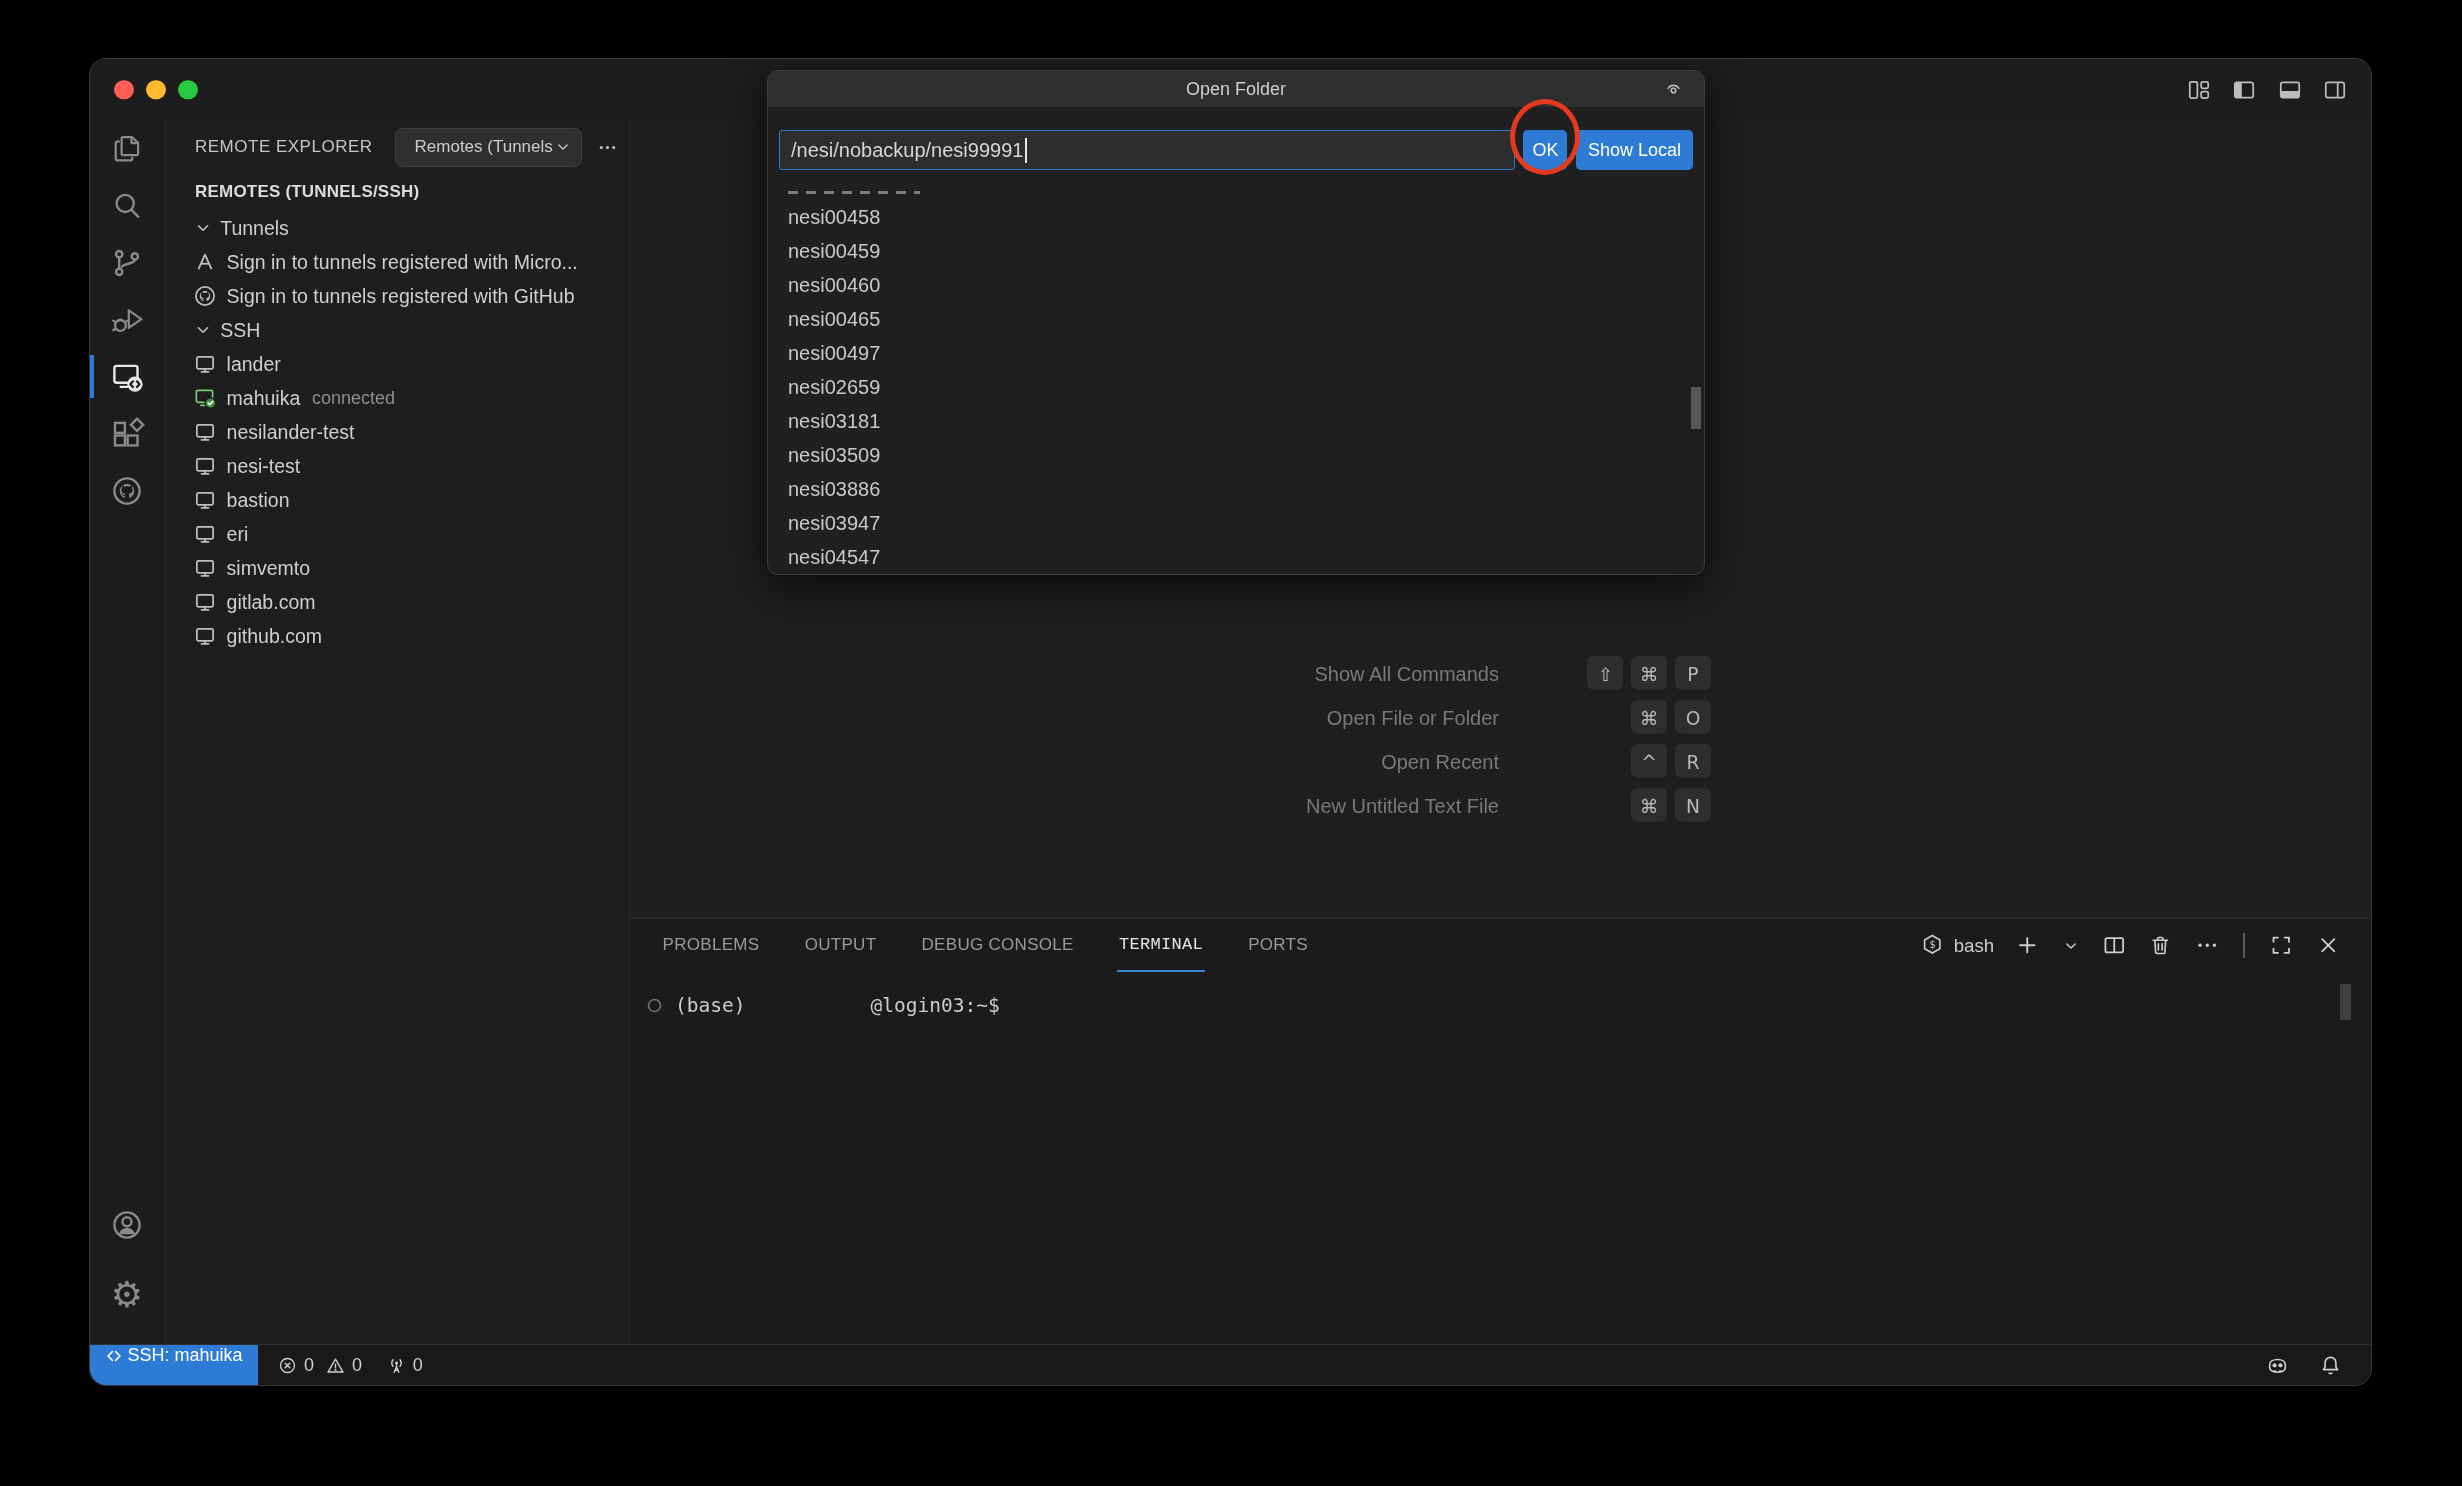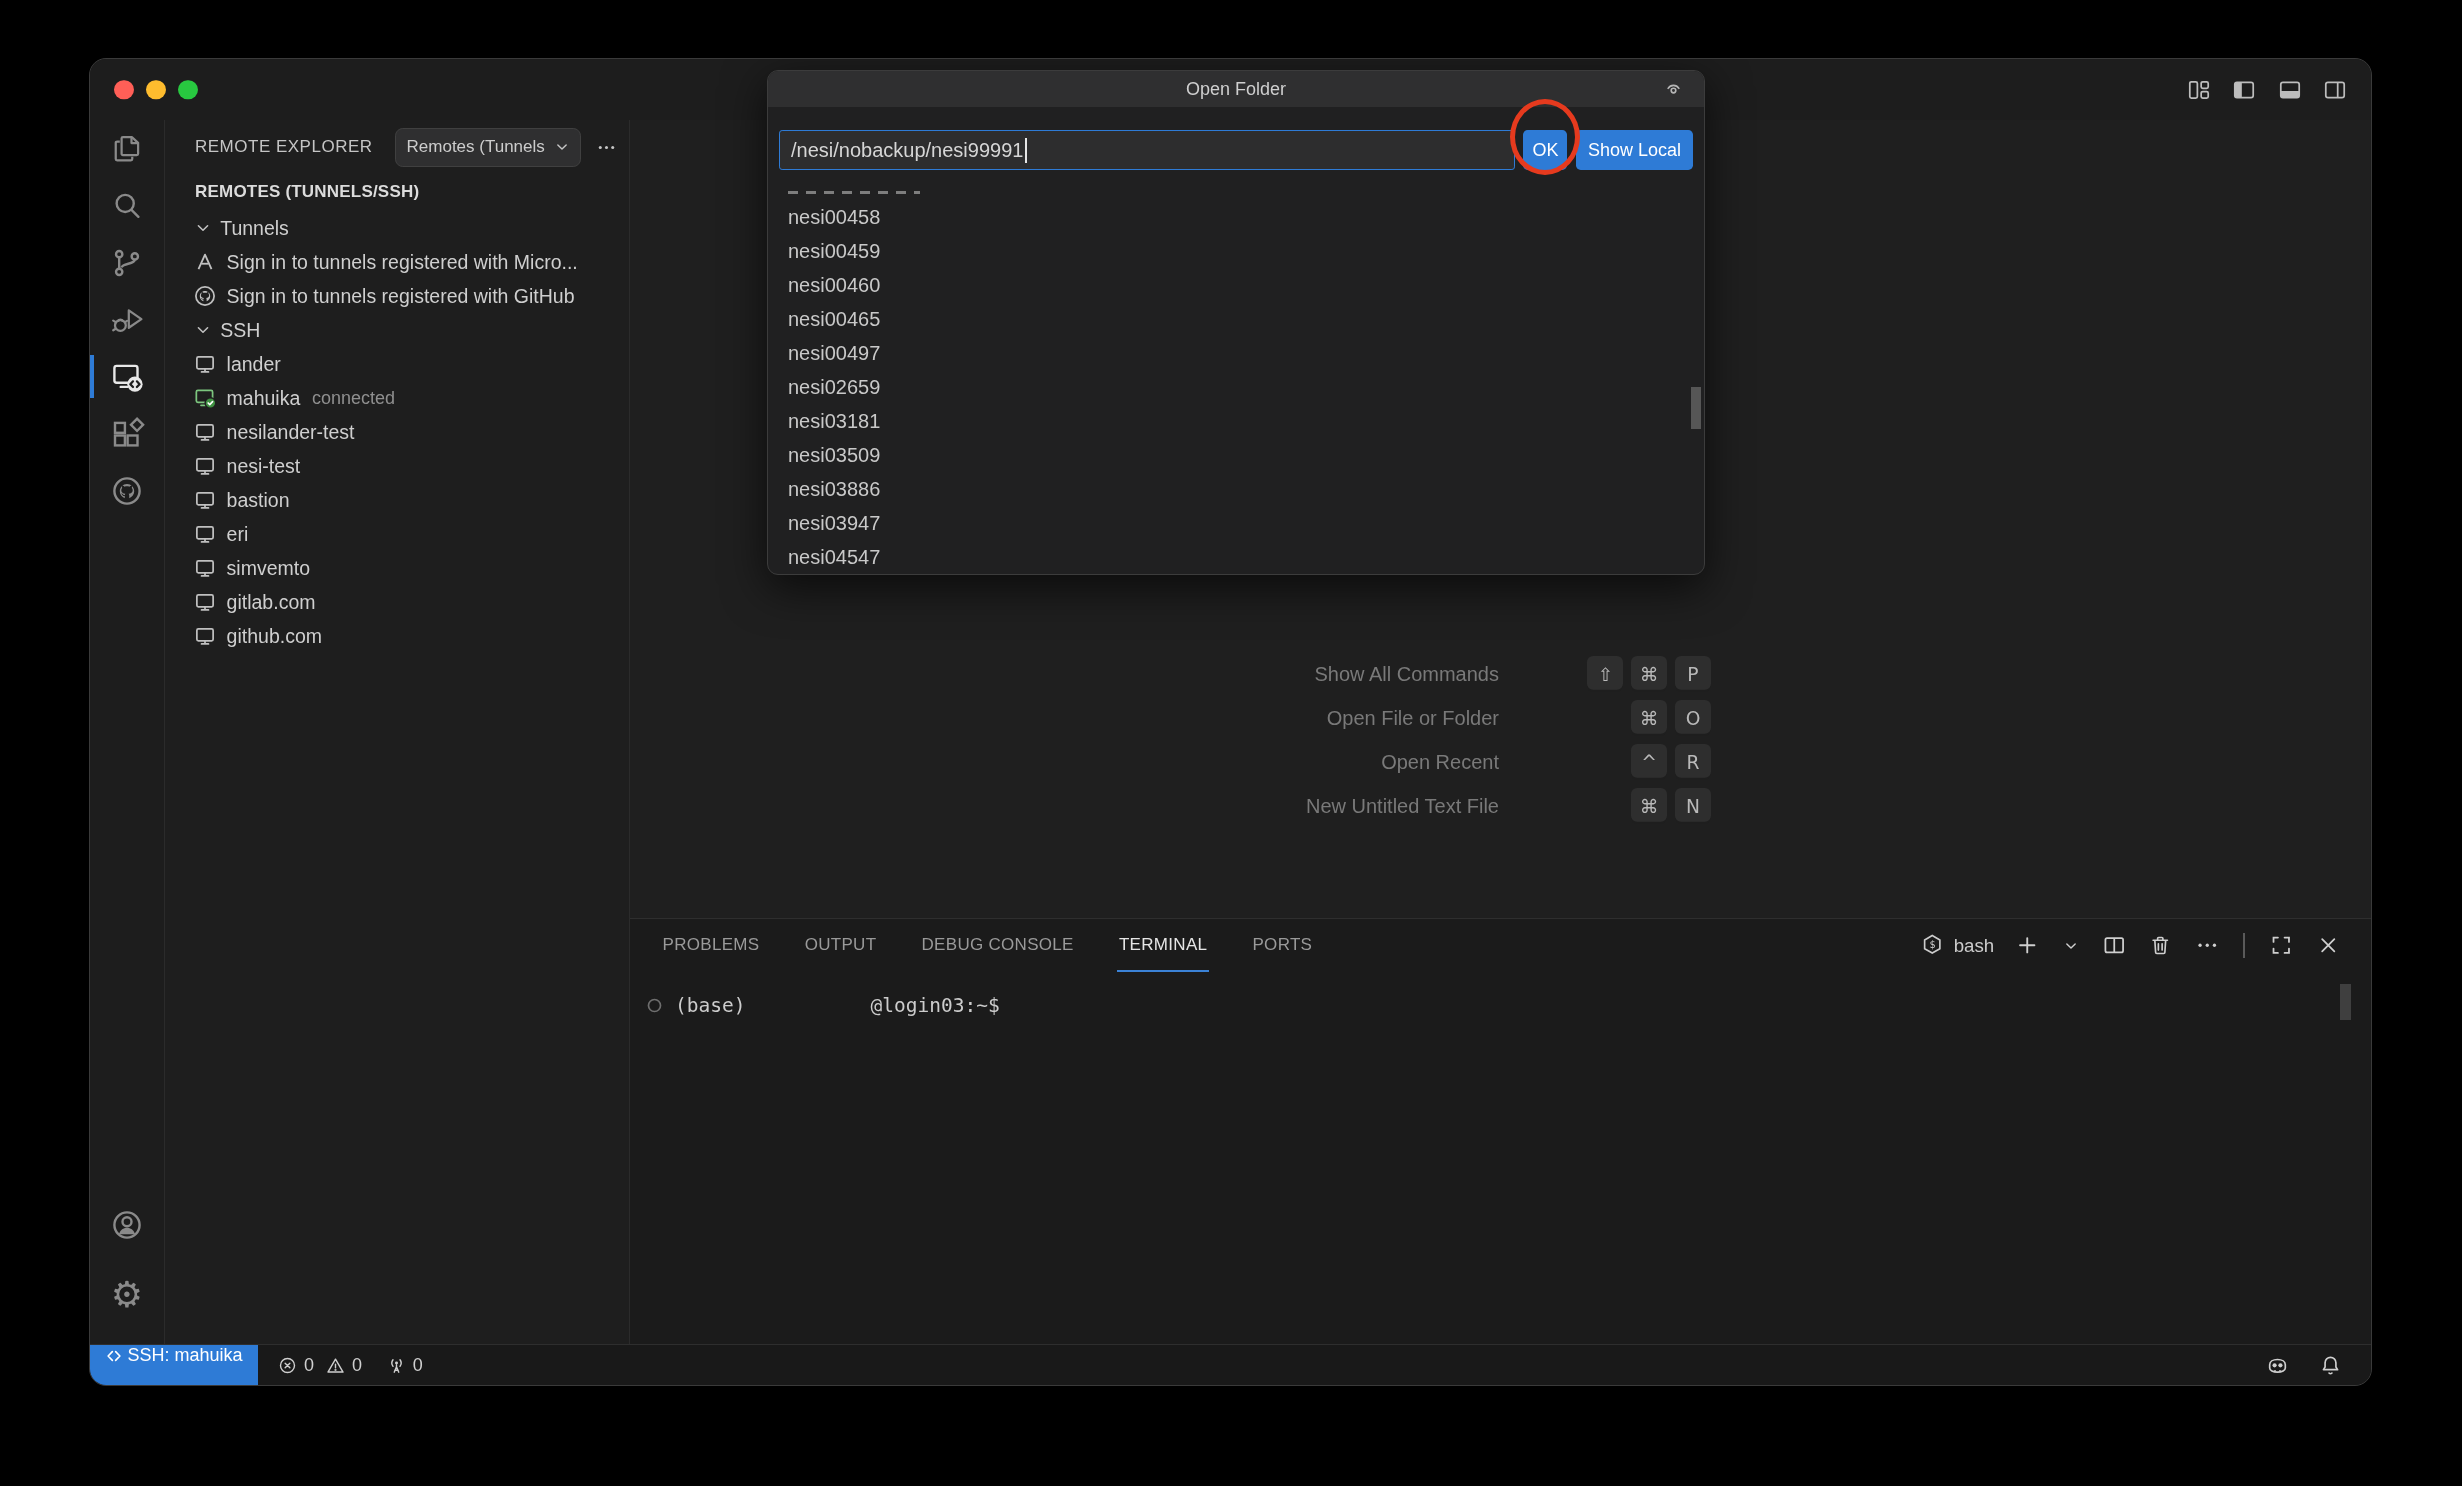--- a/index.html
+++ b/index.html
@@ -38,21 +38,21 @@
   .gear-glyph { font-size:36px; color:#8a8a8a; line-height:1; font-family:"DejaVu Sans",sans-serif; }
 
   
   .sidebar { width:465px; flex:none; background:#1e1e1e; border-right:0.8px solid #2b2b2b;
              overflow:hidden; }
   .sb-header { height:45px; margin-top:4.7px; display:flex; align-items:center; padding:0 11px 0 30px; }
   .sb-title { font-size:17px; color:#c5c5c5; letter-spacing:0.5px; white-space:nowrap; }
   .sb-dropdown { margin-left:22px; width:201px; height:39px; background:#2f2f30;
                  border:0.8px solid #404040; border-radius:7.8px; display:flex; align-items:center;
                  padding:0 7.8px 0 11px; color:#cccccc; font-size:17px; }
-  .sb-dropdown .dd-label { flex:1; white-space:nowrap; overflow:hidden; }
+  .sb-dropdown .dd-label { flex:1; white-space:nowrap; overflow:hidden;margin-left:8px; }
   .sb-dropdown svg { width:20px; height:20px; color:#c5c5c5; flex:none; }
   .sb-more { margin-left:14px; color:#c5c5c5; }
   .sb-more svg { width:23px; height:23px; }
   .sb-section { margin-top:12.5px; padding-left:30px; font-size:17px; font-weight:700;
                 color:#dcdcdc; letter-spacing:0.2px; }
   .tree { margin-top:9.3px; }
   .tree-row { height:34px; display:flex; align-items:center; padding-left:27px;
               font-size:19.5px; color:#cfcfcf; white-space:nowrap; overflow:hidden; }
   .tree-row svg.t-icon { width:26px; height:26px; margin-right:8.6px; color:#c0c0c0; flex:none; }
   .tree-row.group svg.t-icon { width:22px; height:22px; margin-right:6.2px; }
@@ -73,21 +73,21 @@
         color:#b9b9b9; font-size:18.7px; display:flex; align-items:center; justify-content:center;
         font-family:"DejaVu Sans",sans-serif; box-shadow:inset 0 -2.3px 0 rgba(0,0,0,.35); }
   kbd:empty { display:none; }
 
   
   .panel { height:426px; flex:none; background:#1b1b1b; border-top:0.8px solid #2e2e2e;
            position:relative; }
   .panel-tabs { display:flex; align-items:center; height:53px; padding-left:31px; gap:42px; }
   .ptab { height:100%; display:flex; align-items:center; font-size:17px; letter-spacing:0.3px;
           color:#9a9a9a; border-bottom:2.3px solid transparent; padding:0 1.6px; white-space:nowrap; }
-  .ptab.active { color:#e6e6e6; border-bottom-color:#3b82d6; }
+  .ptab.active { color:#e6e6e6; border-bottom-color:#3b82d6;font-family:Liberation Mono, monospace; }
   .panel-toolbar { position:absolute; right:30px; top:0; height:53px; display:flex;
                    align-items:center; gap:20px; color:#cfcfcf; }
   .panel-toolbar svg { width:26.5px; height:26.5px; }
   .shell-chip { display:flex; align-items:center; gap:7.8px; font-size:18.7px; color:#cccccc; }
   .pt-sep { width:1.6px; height:25px; background:#5a5a5a; margin:0 3.1px; }
   .term-line { position:absolute; left:15.6px; top:75px; display:flex; align-items:center;
                font-family:"DejaVu Sans Mono","Liberation Mono",monospace; font-size:19.5px;
                color:#cccccc; }
   .term-ring { width:17px; height:17px; margin-right:12.5px; color:#6e6e6e; }
   .term-spacer { display:inline-block; width:125px; }

